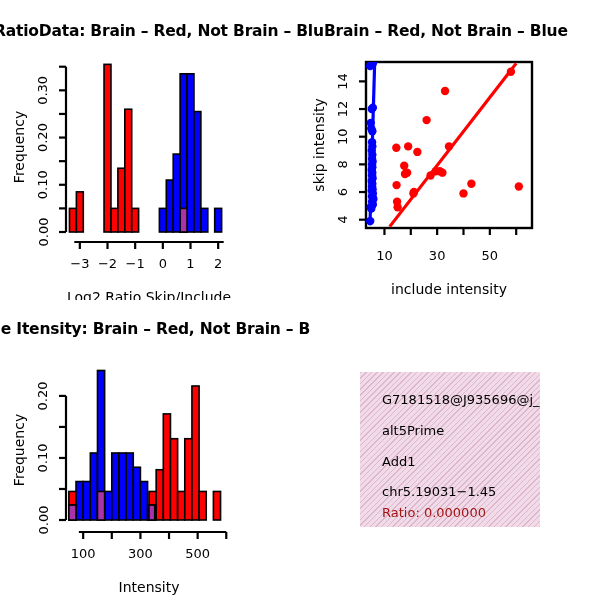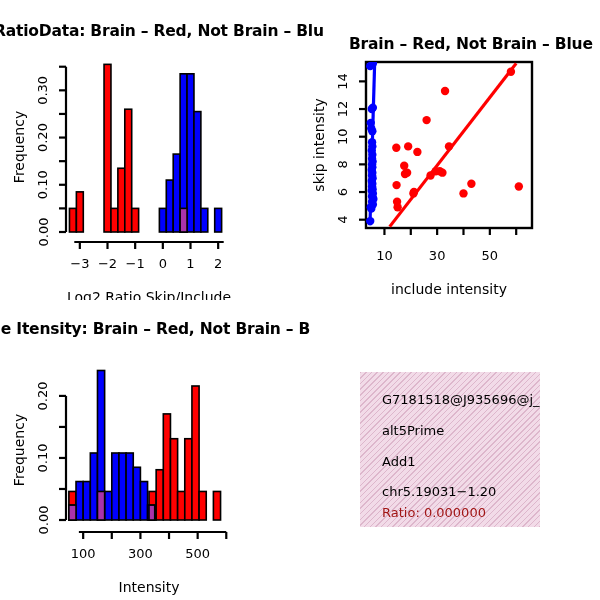--- a/index.html
+++ b/index.html
@@ -114,21 +114,21 @@
           <text x="190.5" y="264" font-family="&quot;DejaVu Sans&quot;, sans-serif" font-size="13" fill="#000" text-anchor="middle" dominant-baseline="middle">1</text>
           <path d="M 218.16666666666666 242 L 218.16666666666666 249" stroke="#000" stroke-width="2.2" stroke-linecap="butt" fill="none"></path>
           <text x="218.16666666666666" y="264" font-family="&quot;DejaVu Sans&quot;, sans-serif" font-size="13" fill="#000" text-anchor="middle" dominant-baseline="middle">2</text>
         </g>
         <text x="149" y="298" font-family="&quot;DejaVu Sans&quot;, sans-serif" font-size="14" fill="#000" text-anchor="middle" dominant-baseline="middle">Log2 Ratio Skip/Include</text>
         <text x="20" y="147" font-family="&quot;DejaVu Sans&quot;, sans-serif" font-size="14" fill="#000" text-anchor="middle" dominant-baseline="middle" transform="rotate(-90 20 147)">Frequency</text>
       </svg>
   </div>
 
   <div class="panel" id="panel-scatter" style="left:300px; top:0px; width:300px; height:310px;">
-    <div class="panel-title" id="title-scatter" style="left:49px; top:22px;margin-top:13px;">Brain – Red, Not Brain – Blue</div>
+    <div class="panel-title" id="title-scatter" style="left:24px; top:22px;">Brain – Red, Not Brain – Blue</div>
     <svg class="plot-svg" id="svg-scatter" width="300" height="300" viewBox="0 0 300 300">
         <g>
           <rect x="66" y="62" width="166" height="166" fill="none" stroke="#000" stroke-width="2.4"></rect>
           <path d="M 66 219.7 L 59 219.7" stroke="#000" stroke-width="2.2" stroke-linecap="butt" fill="none"></path>
           <text x="44" y="219.7" font-family="&quot;DejaVu Sans&quot;, sans-serif" font-size="13" fill="#000" text-anchor="middle" dominant-baseline="middle" transform="rotate(-90 44 219.7)">4</text>
           <path d="M 66 192.03333333333333 L 59 192.03333333333333" stroke="#000" stroke-width="2.2" stroke-linecap="butt" fill="none"></path>
           <text x="44" y="192.03333333333333" font-family="&quot;DejaVu Sans&quot;, sans-serif" font-size="13" fill="#000" text-anchor="middle" dominant-baseline="middle" transform="rotate(-90 44 192.03333333333333)">6</text>
           <path d="M 66 164.36666666666667 L 59 164.36666666666667" stroke="#000" stroke-width="2.2" stroke-linecap="butt" fill="none"></path>
           <text x="44" y="164.36666666666667" font-family="&quot;DejaVu Sans&quot;, sans-serif" font-size="13" fill="#000" text-anchor="middle" dominant-baseline="middle" transform="rotate(-90 44 164.36666666666667)">8</text>
           <path d="M 66 136.70000000000002 L 59 136.70000000000002" stroke="#000" stroke-width="2.2" stroke-linecap="butt" fill="none"></path>
@@ -269,17 +269,17 @@
         </g>
         <text x="149" y="288" font-family="&quot;DejaVu Sans&quot;, sans-serif" font-size="14" fill="#000" text-anchor="middle" dominant-baseline="middle">Intensity</text>
         <text x="20" y="150" font-family="&quot;DejaVu Sans&quot;, sans-serif" font-size="14" fill="#000" text-anchor="middle" dominant-baseline="middle" transform="rotate(-90 20 150)">Frequency</text>
       </svg>
   </div>
 
   <div id="info-panel">
     <div class="info-line" style="top:20px;">G7181518@J935696@j_</div>
     <div class="info-line" style="top:51px;">alt5Prime</div>
     <div class="info-line" style="top:82px;">Add1</div>
-    <div class="info-line" style="top:112px;">chr5.19031−1.20</div>
+    <div class="info-line" style="top:112px;">chr5.19031−1.45</div>
     <div class="info-line pval" style="top:133px;">Ratio: 0.000000</div>
   </div>
 
 </div>
 
 </body></html>

